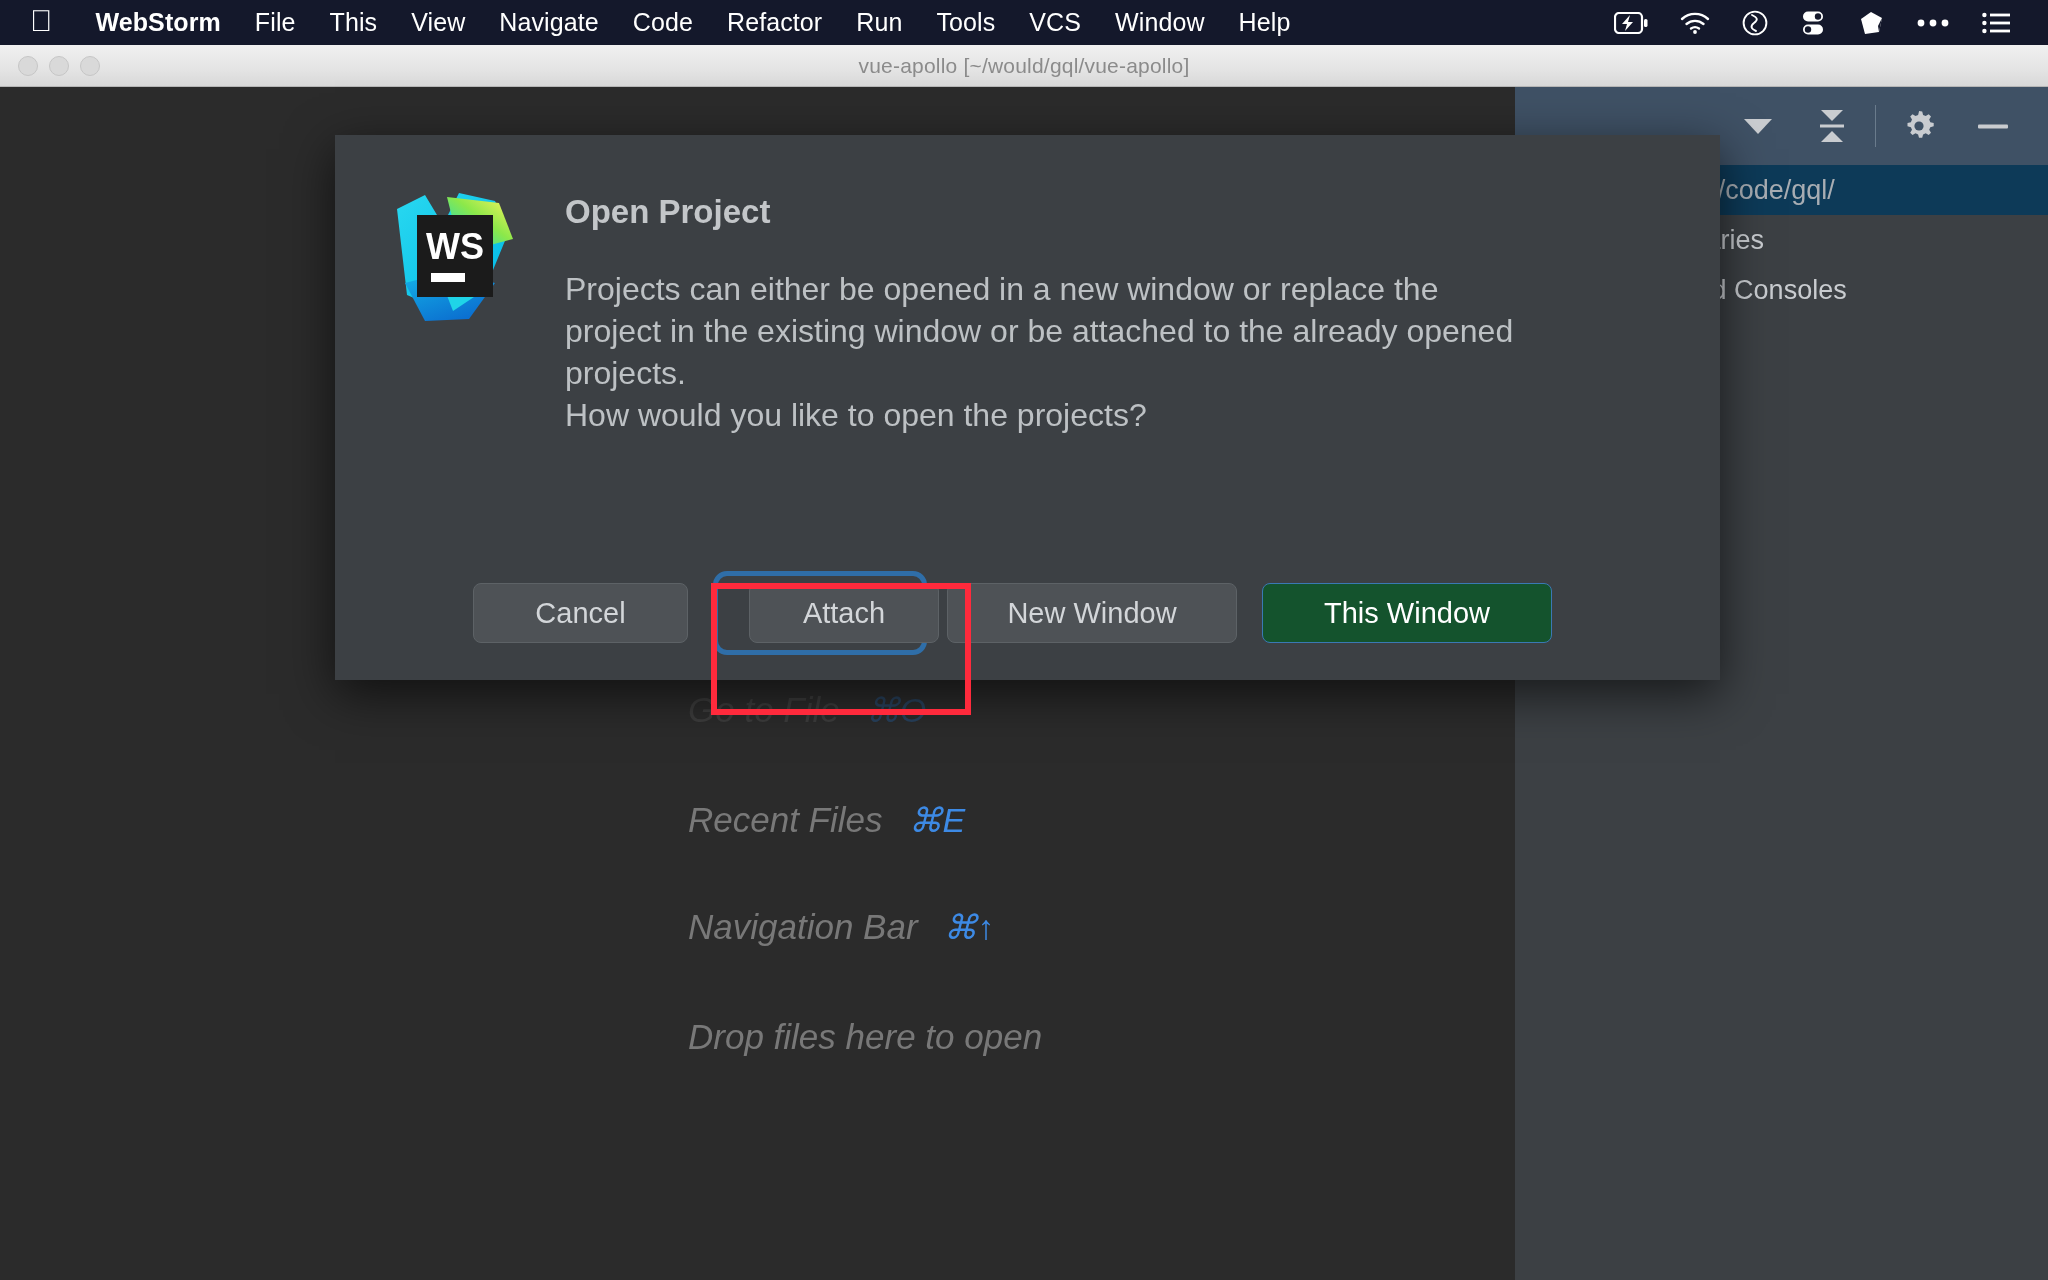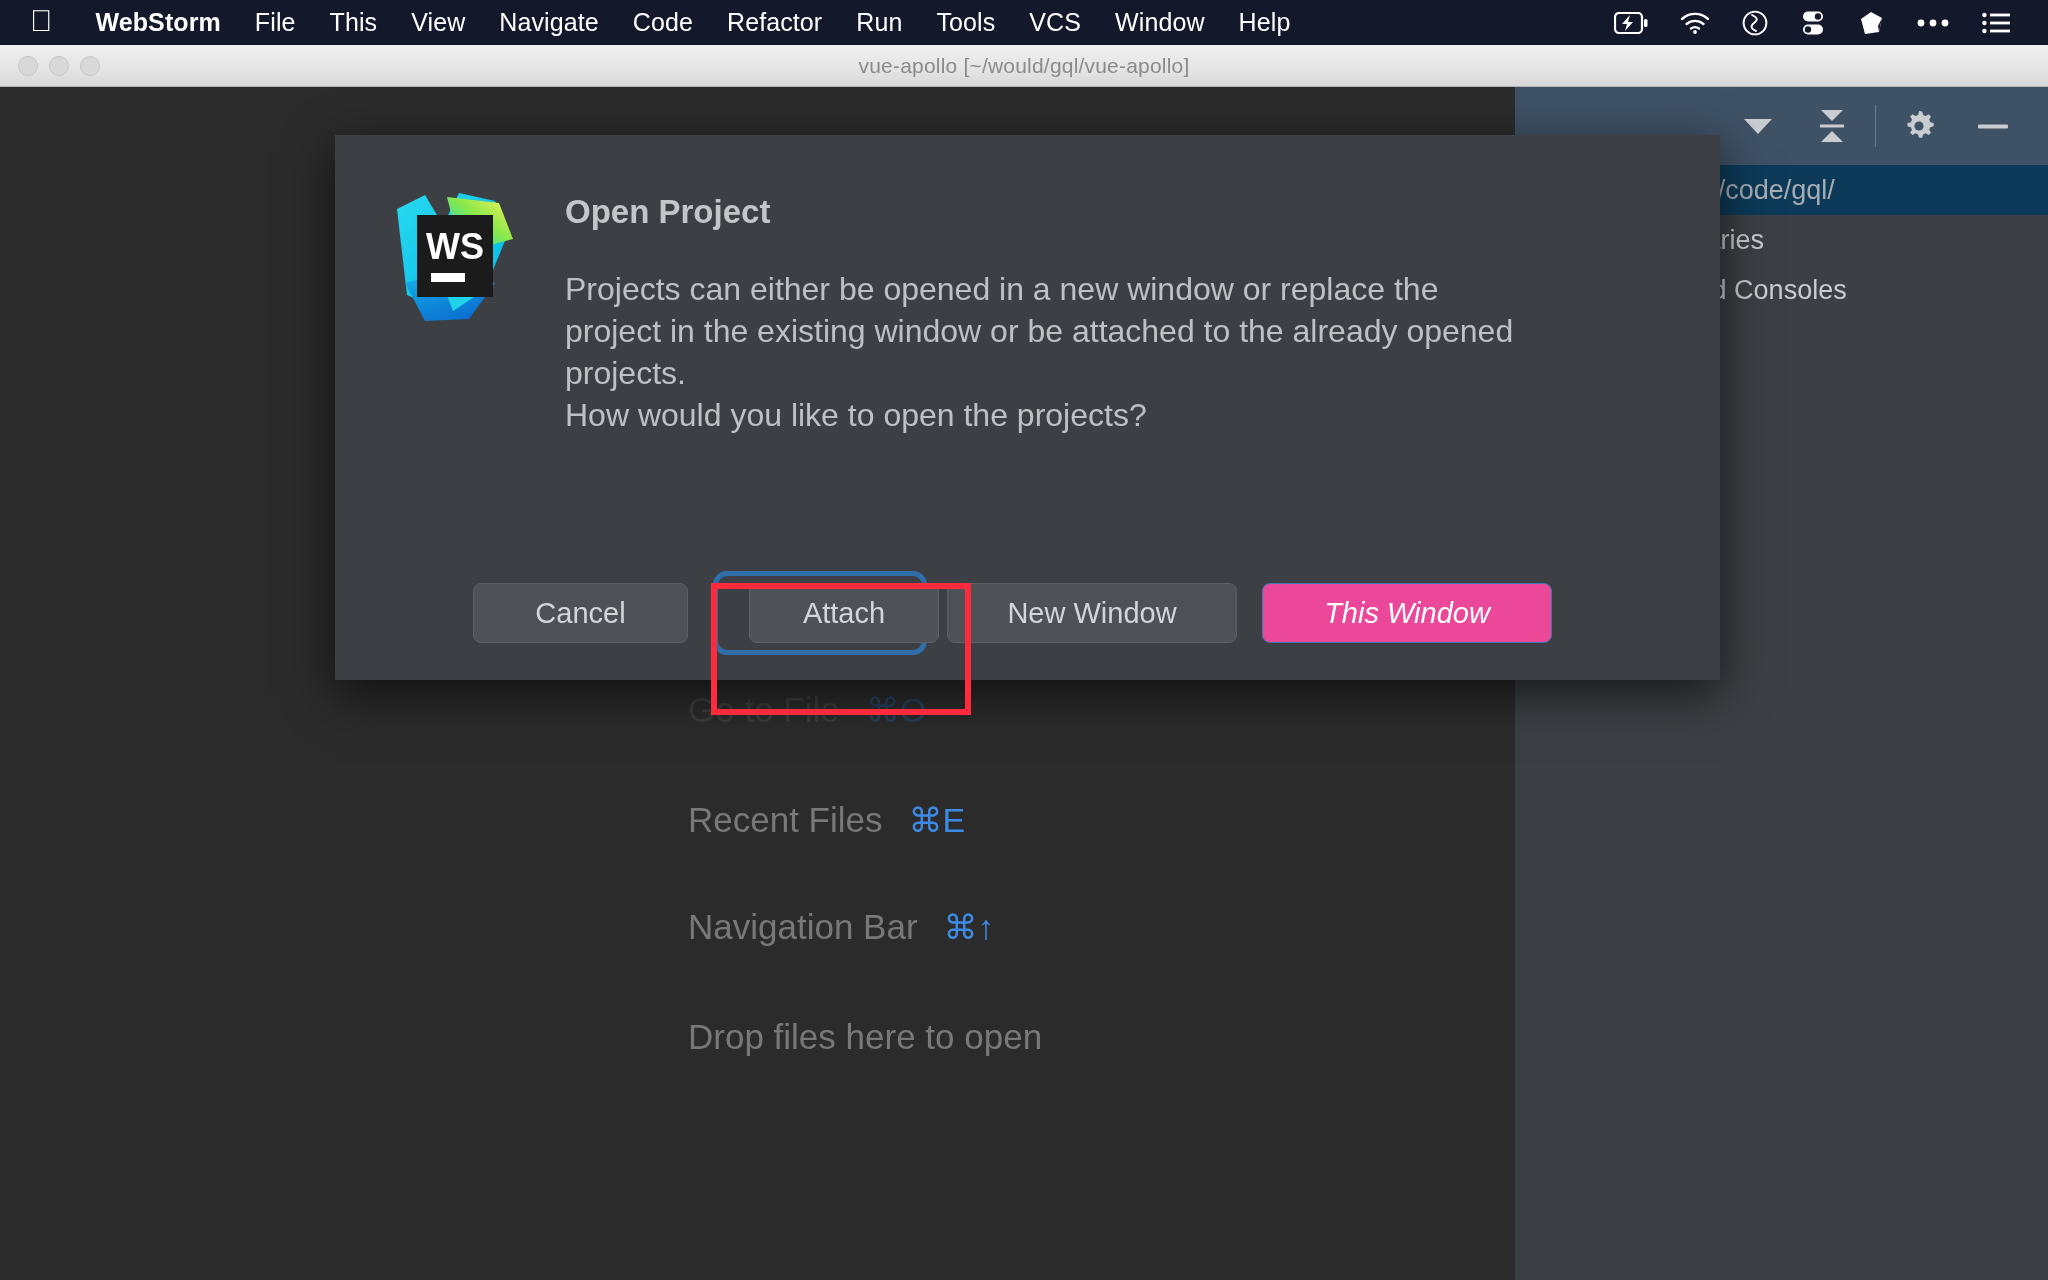--- a/index.html
+++ b/index.html
@@ -66,21 +66,21 @@
     width:1515px; height:1193px;
     background:#2b2b2b;
   }
   #tips {
     position:absolute; left:0; top:0; width:1515px; height:1193px;
   }
   .tip {
     position:absolute;
     font-size:35px; color:#787878;
     white-space:nowrap;
-    display:flex; align-items:baseline;
+    display:flex; align-items:baseline;font-style:italic;
   }
   .tip .key { color:#3d8ae5; margin-left:26px; font-size:34px; }
   .tip.dim { color:#3c3c3c; }
   .tip.dim .key { color:#28415c; }
   #tip-search { left:688px; top:485px; }
   #tip-gotofile { left:688px; top:603px; }
   #tip-recent  { left:688px; top:713px; }
   #tip-nav     { left:688px; top:820px; }
   #tip-drop    { left:688px; top:930px;align-items:center; }
 
@@ -148,21 +148,21 @@
   }
   .btn {
     position:absolute; top:23px; height:60px;
     border-radius:8px;
     background:#4e5256; border:1px solid #5d6266;
     color:#d3d6d9; font-size:29px;
     display:flex; align-items:center; justify-content:center;
     white-space:nowrap;
   }
   .btn.primary {
-    background:#ec4899; border-color:#3a79b4; color:#ffffff;font-style:italic;
+    background:#14532d; border-color:#3a79b4; color:#ffffff;
   }
   #btn-cancel   { left:138px;  width:215px; }
   #btn-attach   { left:390px;  width:190px;margin-left:24px; }
   #btn-newwin   { left:612px;  width:290px; }
   #btn-thiswin  { left:927px;  width:290px; }
   
   #attach-focus {
     position:absolute; left:378px; top:11px;
     width:214px; height:84px;
     border:5px solid #2f6ea8; border-radius:14px;

